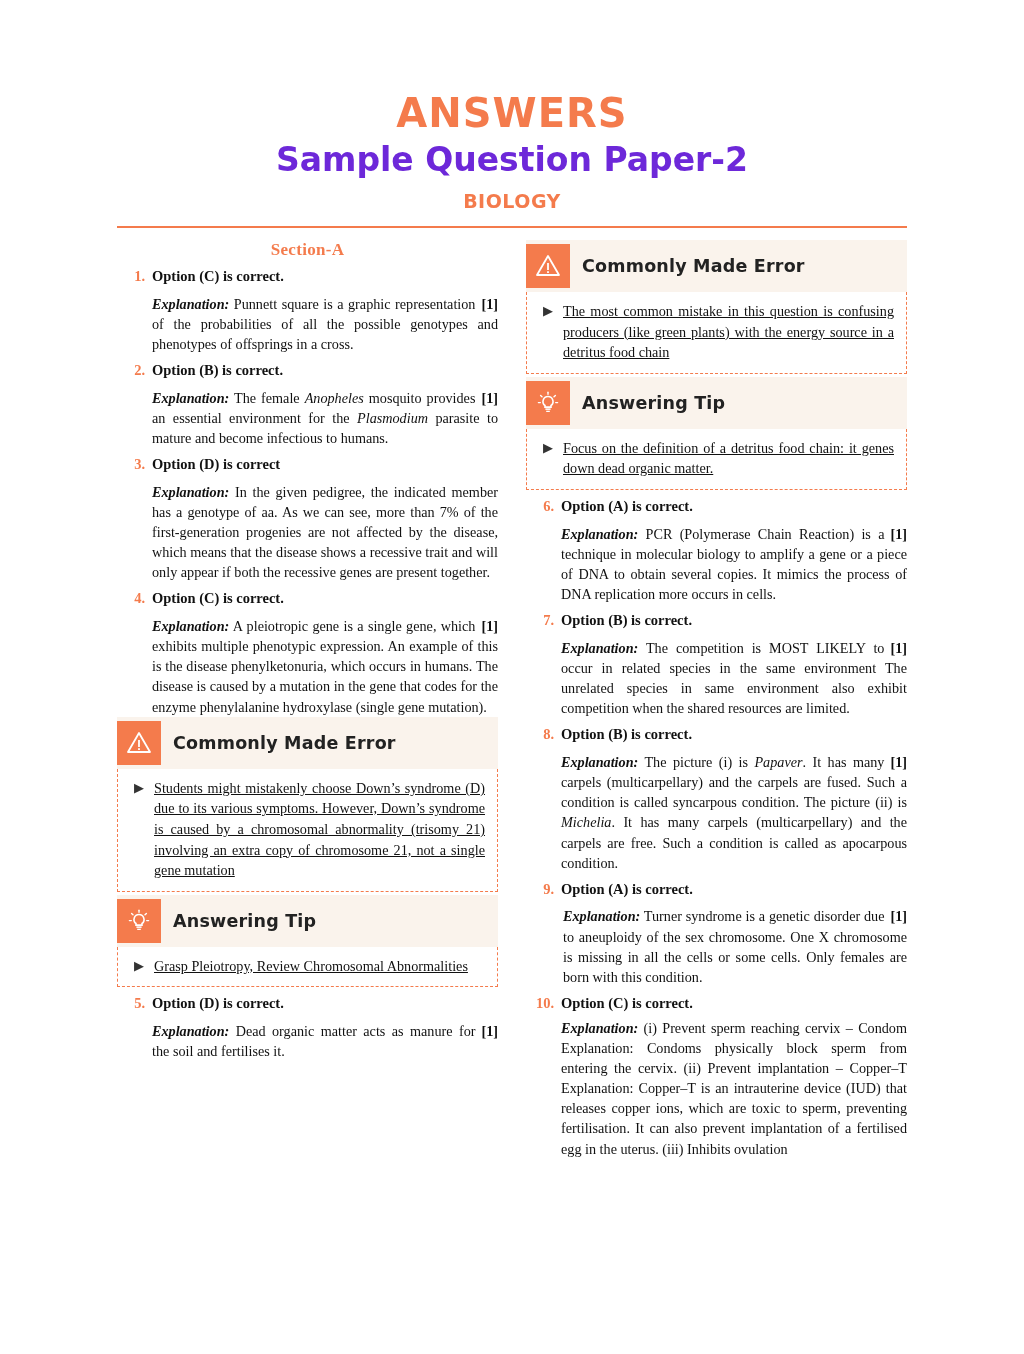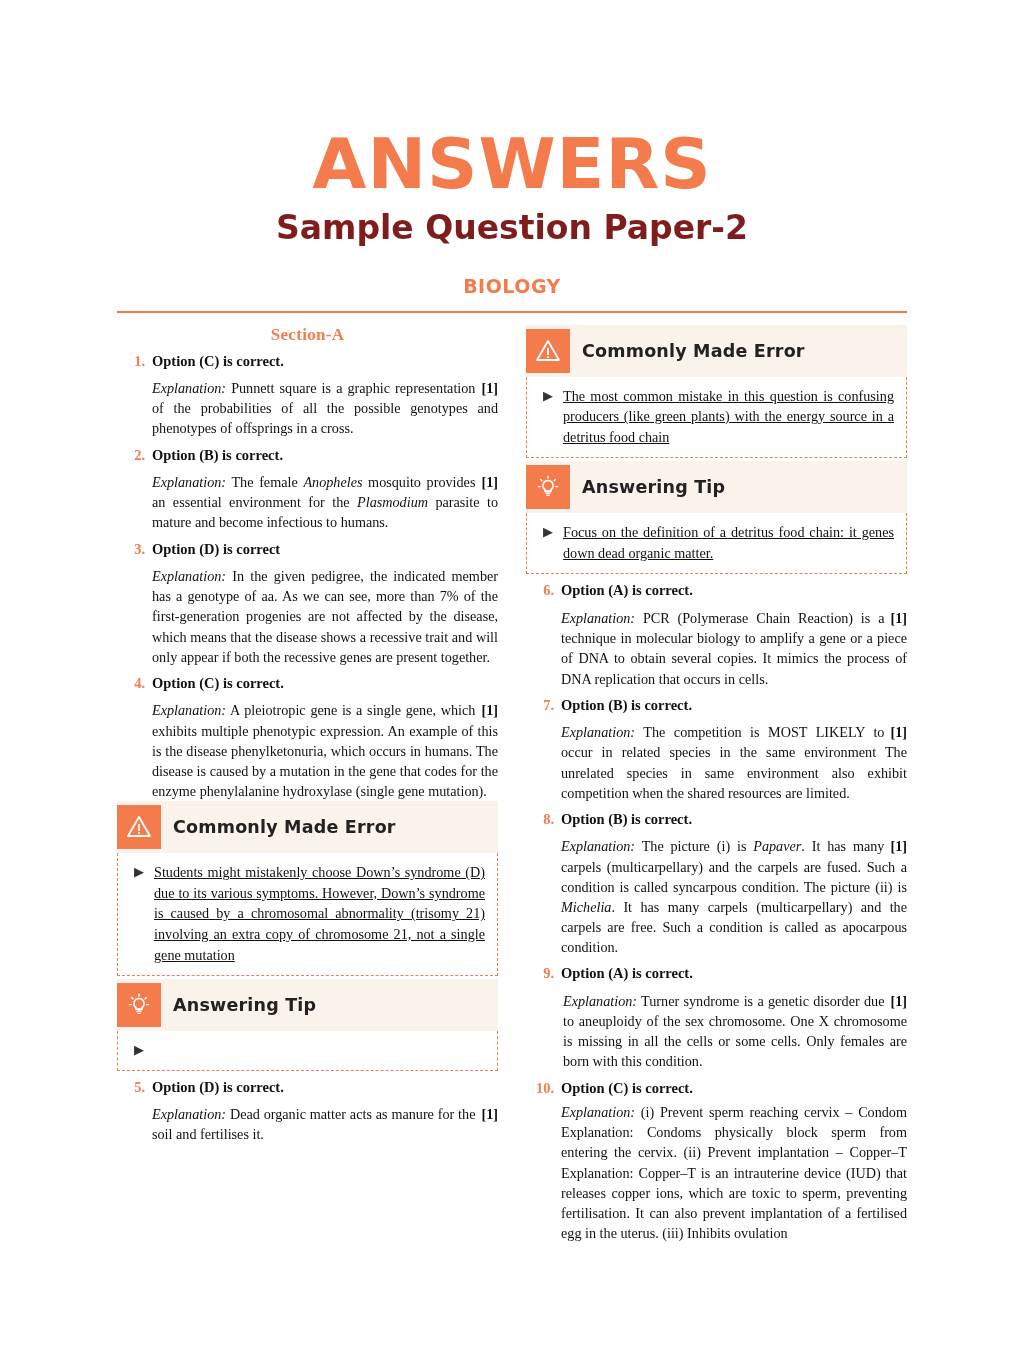--- a/index.html
+++ b/index.html
@@ -21,40 +21,39 @@
     padding: 0;
     position: relative;
   }
   .header {
     text-align: center;
     padding-top: 92px;
   }
   .title-answers {
     font-family: "DejaVu Sans", sans-serif;
     font-weight: bold;
-    font-size: 70px;
+    font-size: 40px;
     letter-spacing: 1px;
     color: #F47B4C;
     line-height: 1.05;
-    margin-top: 36px;
   }
   .title-sqp {
     font-family: "DejaVu Sans", sans-serif;
     font-weight: bold;
     font-size: 33px;
-    color: #7f1d1d;
+    color: #6d28d9;
     margin-top: 6px;
     letter-spacing: 0px;
   }
   .title-subject {
     font-family: "DejaVu Sans", sans-serif;
     font-weight: bold;
     font-size: 19px;
     color: #F47B4C;
-    margin-top: 28px;
+    margin-top: 11px;
     letter-spacing: 0.5px;
   }
   .rule {
     margin: 14px auto 0 auto;
     width: 790px;
     height: 2px;
     background: #F47B4C;
   }
   .columns {
     margin: 12px auto 0 auto;
@@ -101,21 +100,21 @@
   }
   .expl {
     font-size: 14.2px;
     line-height: 1.42;
     text-align: justify;
     margin-top: 7px;
     hyphens: auto;
   }
   .expl .lbl {
     font-style: italic;
-    font-weight: normal;
+    font-weight: bold;
   }
   .ital {
     font-style: italic;
   }
   .mark {
     font-weight: bold;
     float: right;
     padding-left: 6px;
   }
   .box {
@@ -247,20 +246,21 @@
                 <line x1="20.4" y1="5.4" x2="19" y2="6.8"></line>
                 <line x1="3.4" y1="12.6" x2="5.3" y2="12.6"></line>
                 <line x1="22.6" y1="12.6" x2="20.7" y2="12.6"></line>
               </g>
             </svg>
           </div>
           <div class="box-title">Answering Tip</div>
         </div>
         <div class="box-body">
           <div class="bullet">▶</div>
+          <div class="box-text">Grasp Pleiotropy, Review Chromosomal Abnormalities</div>
         </div>
       </div>
 
       <div class="qa">
         <div class="qnum">5.</div>
         <div class="qbody">
           <div class="opt">Option (D) is correct.</div>
           <div class="expl"><span class="mark">[1]</span><span class="lbl">Explanation:</span><span> Dead organic matter acts as manure for the soil and fertilises it.</span></div>
         </div>
       </div>
@@ -306,21 +306,21 @@
         <div class="box-body">
           <div class="bullet">▶</div>
           <div class="box-text">Focus on the definition of a detritus food chain: it genes down dead organic matter.</div>
         </div>
       </div>
 
       <div class="qa">
         <div class="qnum">6.</div>
         <div class="qbody">
           <div class="opt">Option (A) is correct.</div>
-          <div class="expl"><span class="mark">[1]</span><span class="lbl">Explanation:</span><span> PCR (Polymerase Chain Reaction) is a technique in molecular biology to amplify a gene or a piece of DNA to obtain several copies. It mimics the process of DNA replication that occurs in cells.</span></div>
+          <div class="expl"><span class="mark">[1]</span><span class="lbl">Explanation:</span><span> PCR (Polymerase Chain Reaction) is a technique in molecular biology to amplify a gene or a piece of DNA to obtain several copies. It mimics the process of DNA replication more occurs in cells.</span></div>
         </div>
       </div>
 
       <div class="qa">
         <div class="qnum">7.</div>
         <div class="qbody">
           <div class="opt">Option (B) is correct.</div>
           <div class="expl"><span class="mark">[1]</span><span class="lbl">Explanation:</span><span> The competition is MOST LIKELY to occur in related species in the same environment The unrelated species in same environment also exhibit competition when the shared resources are limited.</span></div>
         </div>
       </div>

